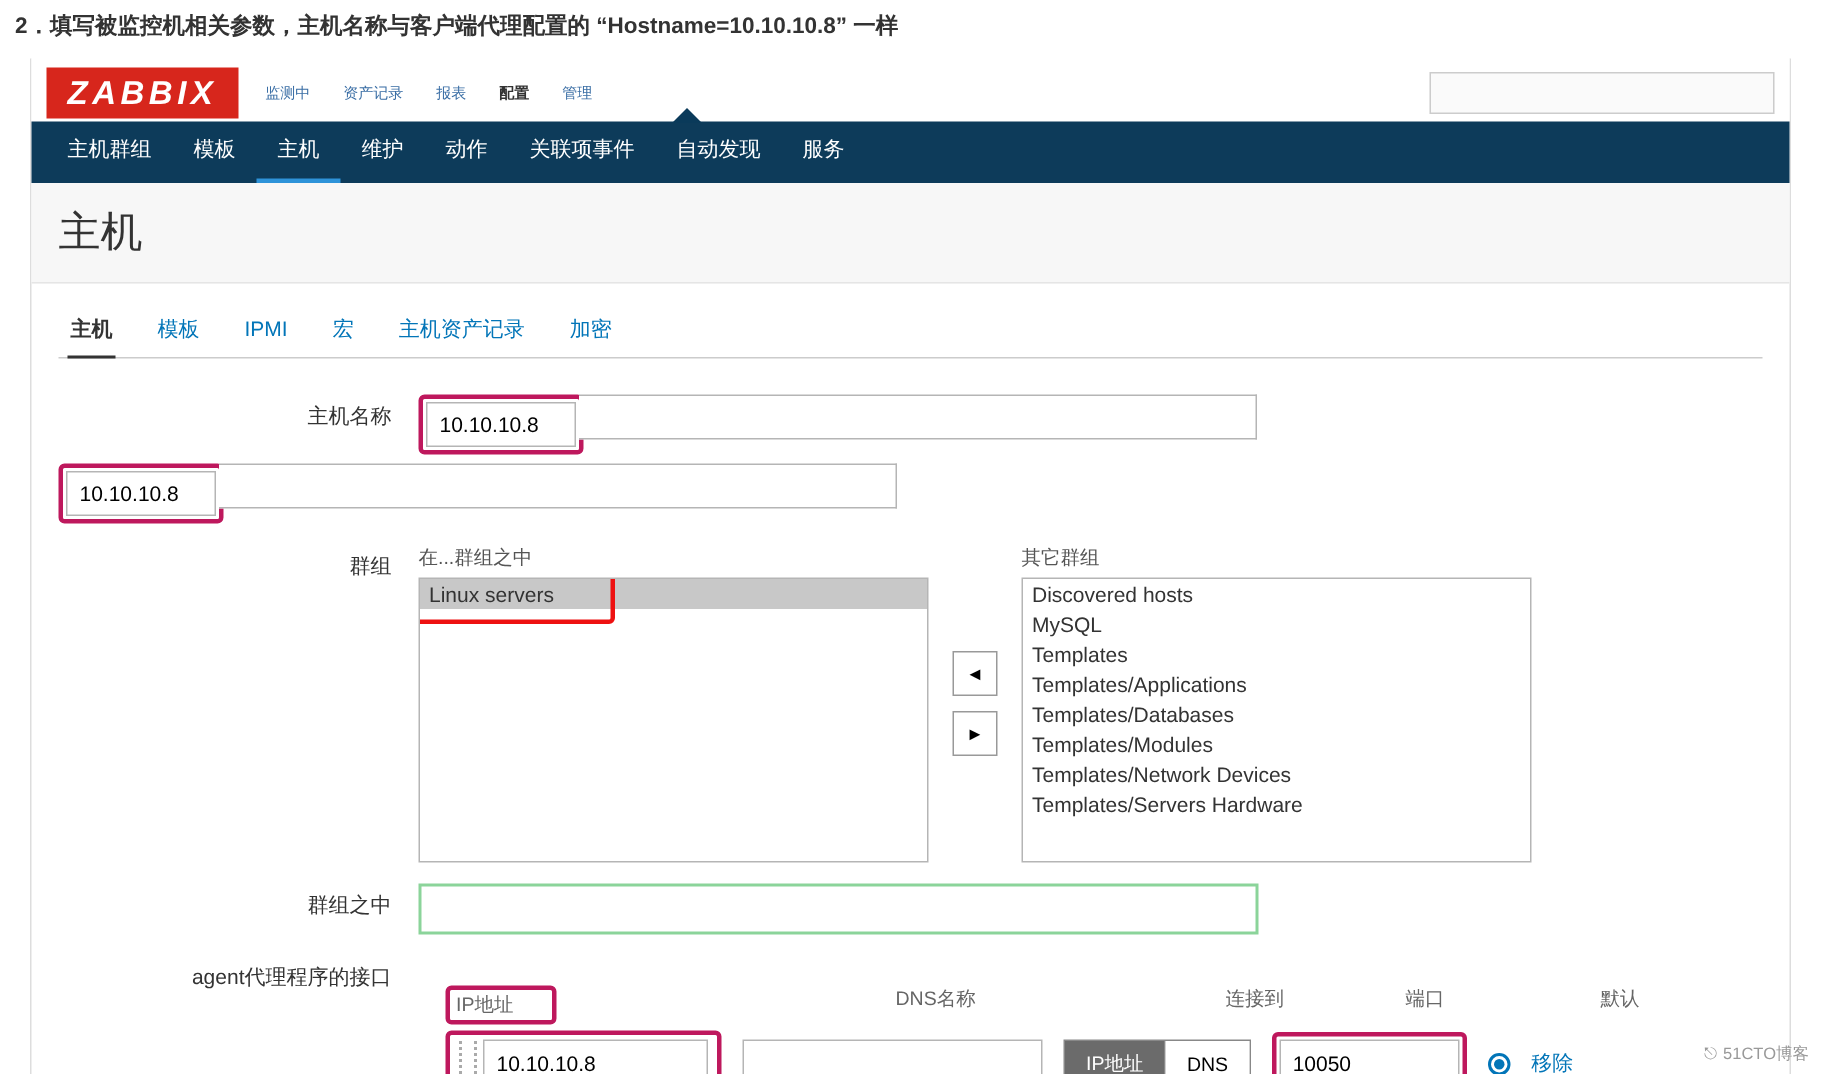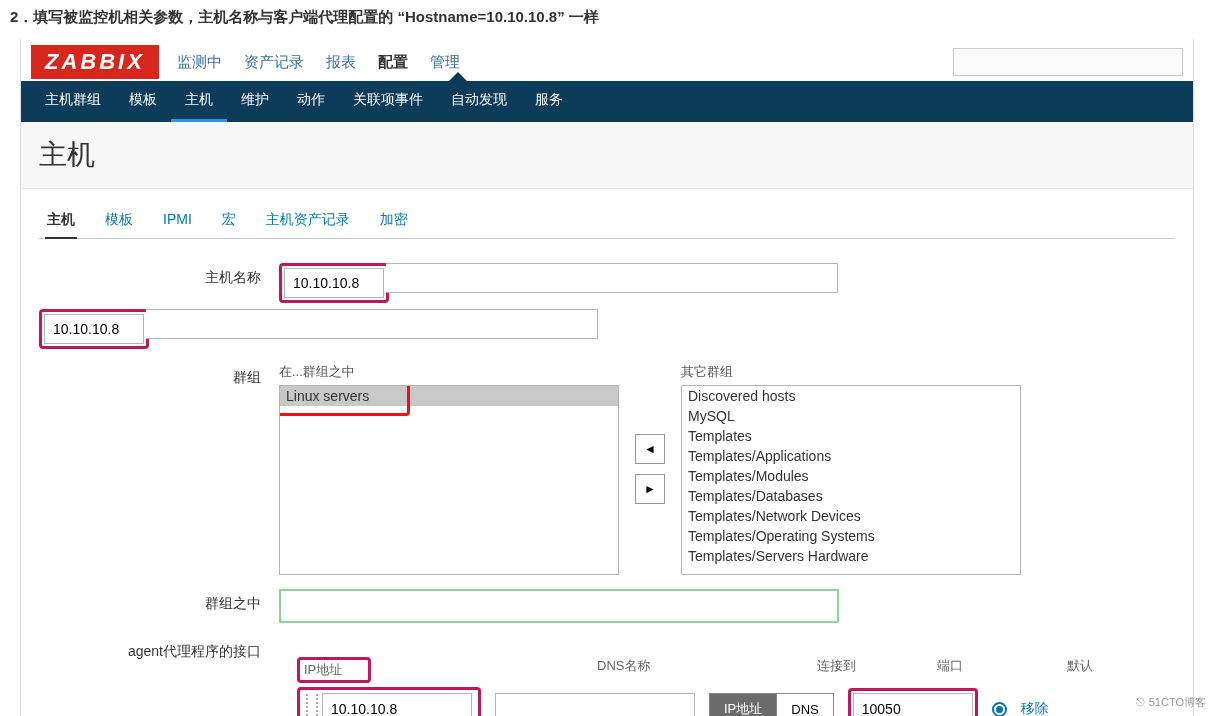--- a/index.html
+++ b/index.html
@@ -2,21 +2,21 @@
 <html><head>
   <meta charset="utf-8">
   <style>
     * { box-sizing: border-box; margin: 0; padding: 0; }
     body { font-family: Arial, "Microsoft YaHei", sans-serif; font-size: 14px; color: #333; background: #fff; width: 1214px; }
     .instruction { font-size: 15px; font-weight: bold; padding: 8px 10px 12px 10px; color: #333; }
     .zabbix-wrap { margin: 0 20px 0 20px; border: 1px solid #ddd; border-top: none; }
     .topbar { display: flex; align-items: center; background: #fff; padding: 6px 10px 2px 10px; }
     .logo { background: #d7261c; color: #fff; font-weight: 900; letter-spacing: 3px; font-size: 22px; padding: 4px 14px 4px 14px; font-style: italic; }
     .topnav { display: flex; margin-left: 18px; gap: 22px; }
-    .topnav-item { color: #3a6ea5; font-size: 15px; cursor: pointer; padding: 6px 0; }
+    .topnav-item { color: #3a6ea5; font-size: 10px; cursor: pointer; padding: 6px 0; }
     .topnav-item.active { color: #333; font-weight: 600; position: relative; }
     .search-box { margin-left: auto; width: 230px; height: 28px; border: 1px solid #ccc; background: #fafafa; }
     .subnav { background: #0d3b5a; color: #fff; display: flex; padding: 0 10px; position: relative; }
     .subnav::before { content: ""; position: absolute; left: 427px; top: -9px; width: 0; height: 0; border-left: 10px solid transparent; border-right: 10px solid transparent; border-bottom: 10px solid #0a3a5a; }
     .subnav-item { padding: 10px 14px; font-size: 14px; cursor: pointer; color: #ffffff; }
     .subnav-item.current { border-bottom: 3px solid #2e93d9; color: #fff; }
     .page-title-bar { background: #f7f7f7; padding: 14px 18px; font-size: 28px; color: #333; border-bottom: 1px solid #e5e5e5; }
     .content { padding: 14px 18px 18px 18px; }
     .tabs { border-bottom: 1px solid #ccc; display: flex; gap: 26px; padding: 0 6px; }
     .tab { color: #0275b8; font-size: 14px; padding: 8px 2px; cursor: pointer; }
@@ -139,24 +139,23 @@
                 <span>►</span>
               </button>
           </div>
           <div class="groups-col">
             <div class="grp-title">其它群组</div>
             <div class="listbox">
               <div class="li">Discovered hosts</div>
               <div class="li">MySQL</div>
               <div class="li">Templates</div>
               <div class="li">Templates/Applications</div>
+              <div class="li">Templates/Databases</div>
               <div class="li">Templates/Modules</div>
-              <div class="li">Templates/Databases</div>
               <div class="li">Templates/Network Devices</div>
-              <div class="li">Templates/Operating Systems</div>
               <div class="li">Templates/Servers Hardware</div>
             </div>
           </div>
         </div>
       </div>
 
       <div class="row">
         <div class="lbl">群组之中</div>
         <div class="ctrl">
           <input class="new-group-in" value="" style="">

